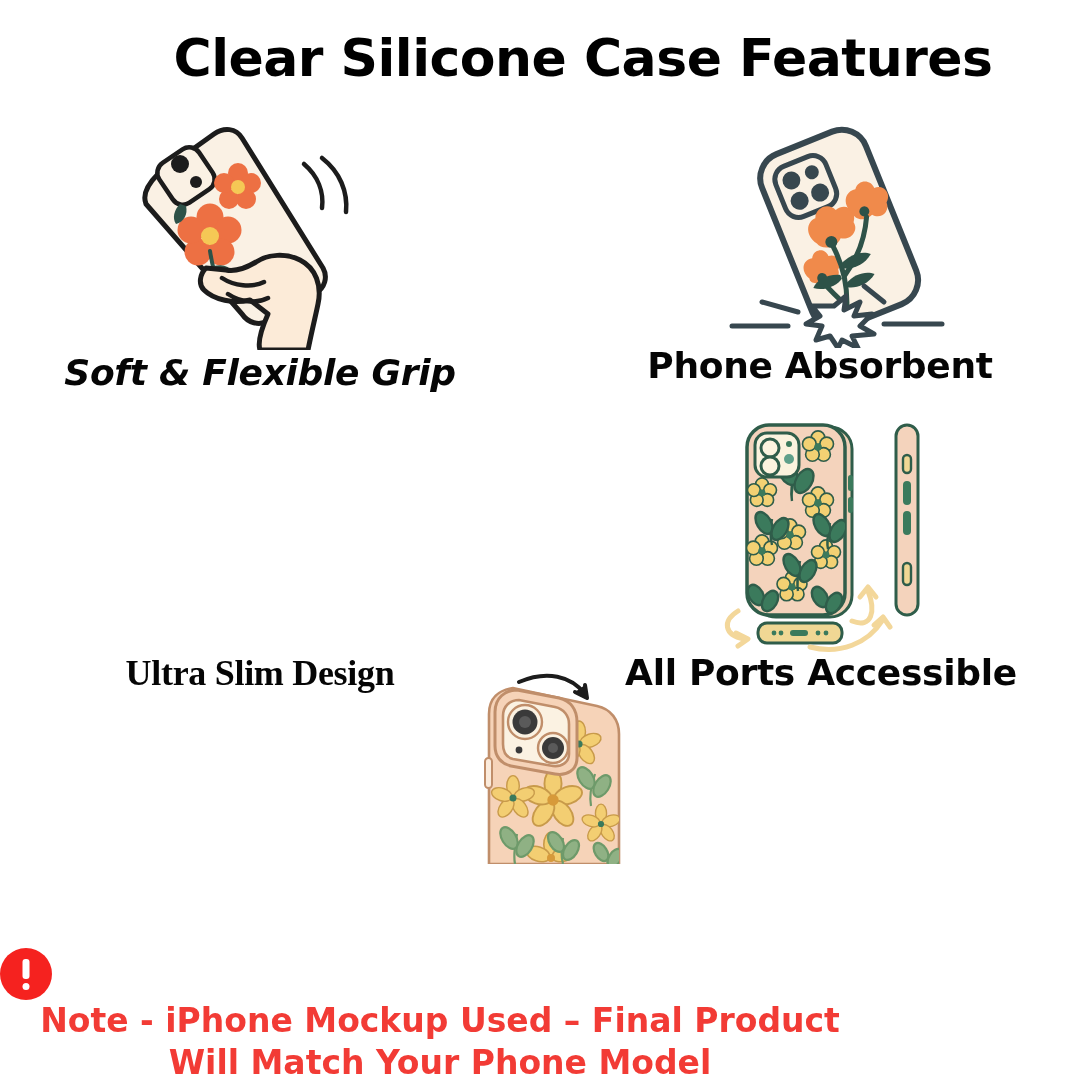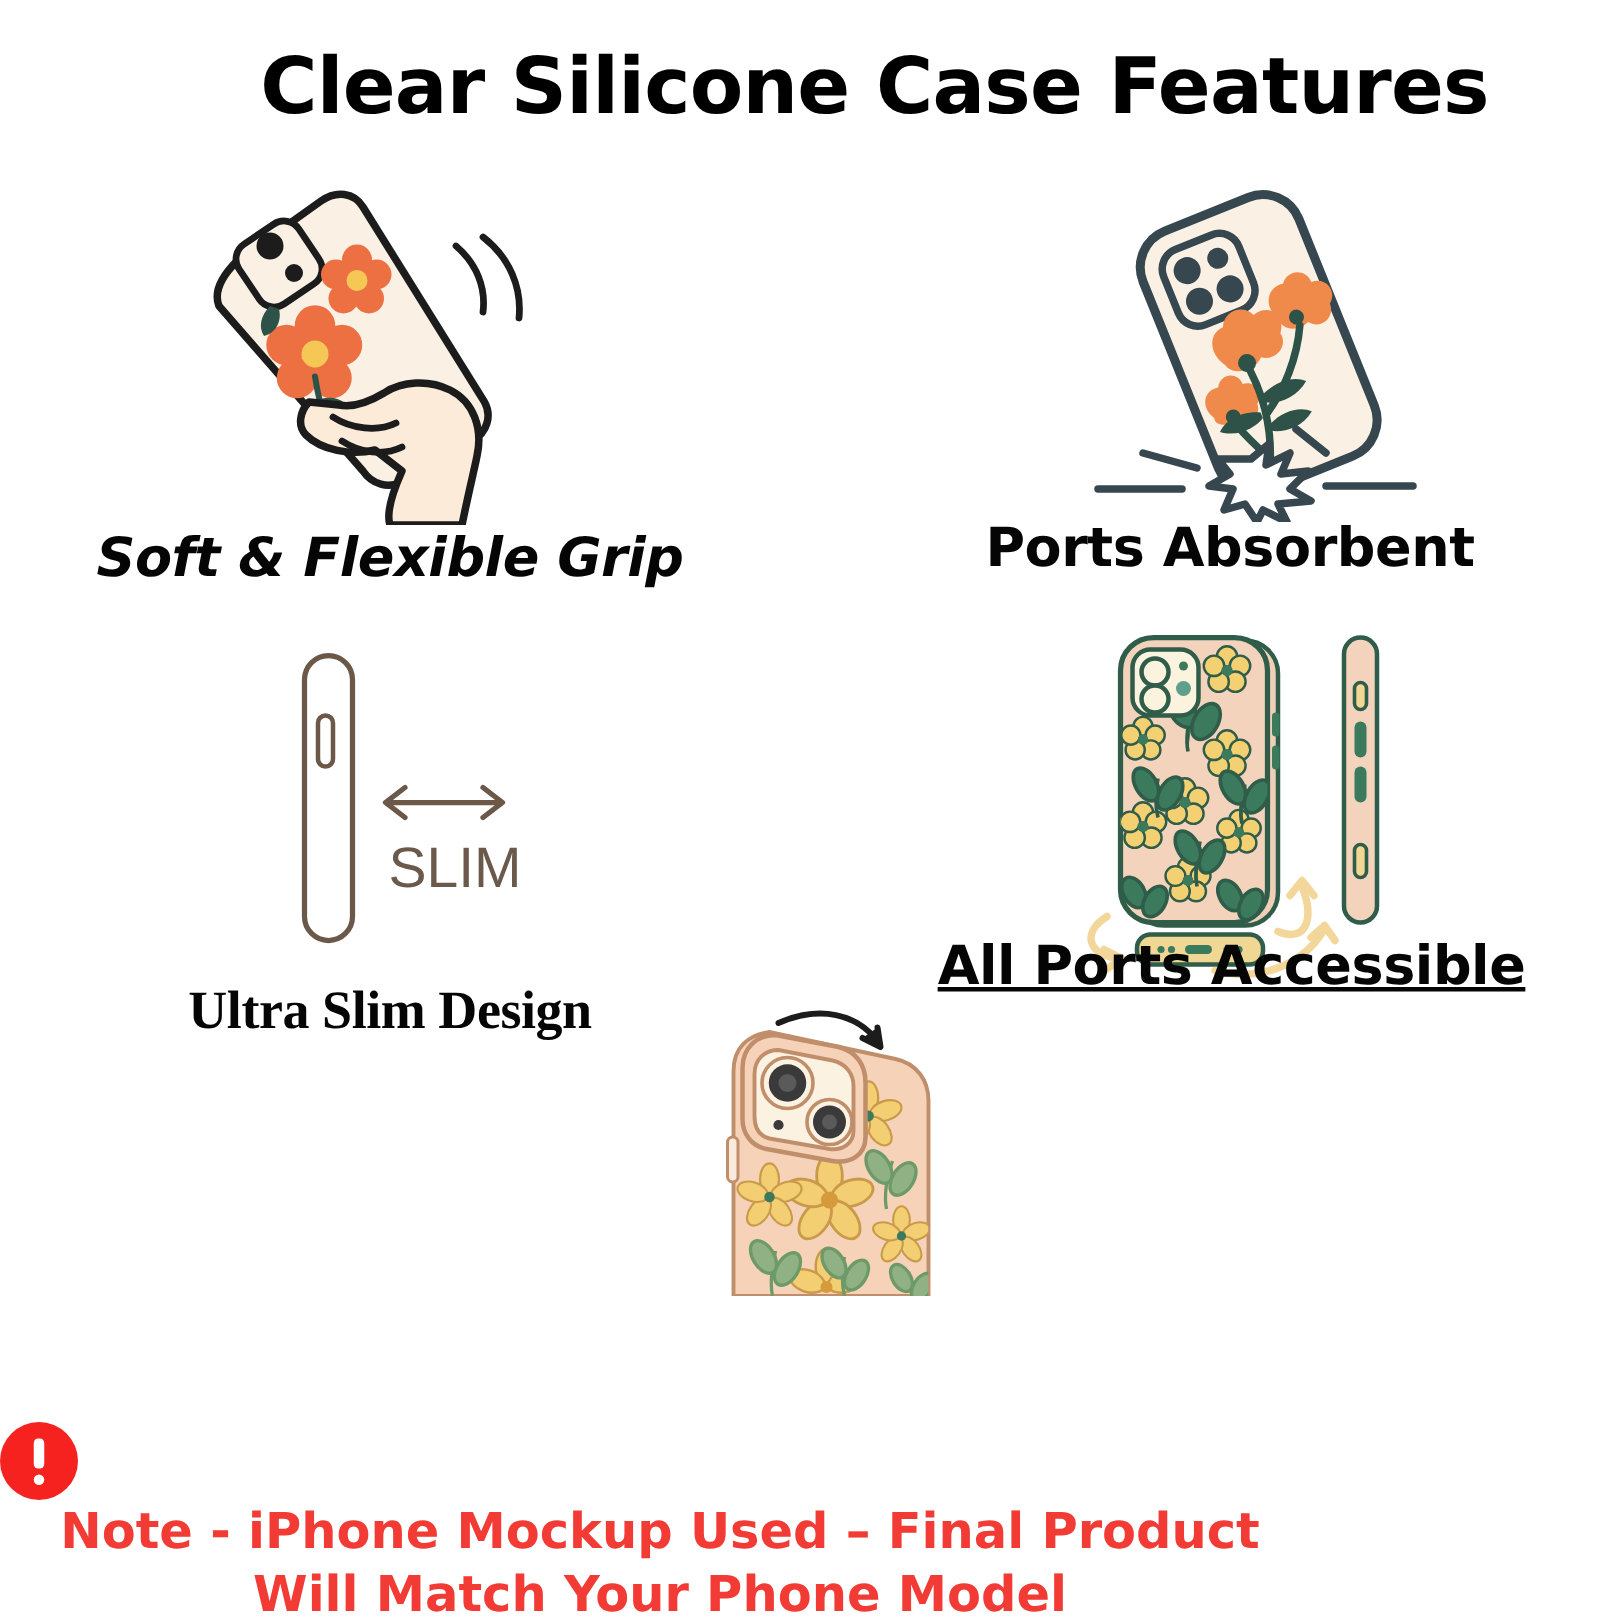--- a/index.html
+++ b/index.html
@@ -41,21 +41,21 @@
   #art-grip      { left:118px; top:118px; width:240px; height:232px; }
   #cap-grip      { left:0px;   top:352px; width:520px;font-style:italic; }
 
   #art-shock     { left:728px; top:120px; width:230px; height:228px; }
   #cap-shock     { left:565px; top:345px; width:510px; }
 
   #art-slim      { left:175px; top:425px; width:215px; height:215px; }
   #cap-slim      { left:0px;   top:652px; width:520px;font-family:Liberation Serif, serif; }
 
   #art-ports     { left:700px; top:415px; width:265px; height:240px; }
-  #cap-ports     { left:566px; top:624px; width:510px;text-decoration:underline; }
+  #cap-ports     { left:566px; top:652px; width:510px; }
 
   #art-camera    { left:455px; top:672px; width:215px; height:192px; }
   #cap-camera    { left:280px; top:868px; width:520px; }
 
   
   .note-wrap {
     position:absolute; left:0; top:944px; width:1080px;
     display:flex; align-items:flex-start; justify-content:center;flex-direction:column;
   }
   .note-badge {
@@ -163,33 +163,22 @@
         </g>
       </g>
 
       <path d="M106 186 L118 176 L116 190 L132 182 L126 196 L144 194 L132 206 L146 214 L124 216 L130 228 L114 220 L110 228 L102 216 L88 220 L94 206 L78 204 L92 196 L84 186 Z" fill="#ffffff" stroke="#37474F" stroke-width="5" stroke-linejoin="round"></path>
       <line x1="4" y1="206" x2="60" y2="206" stroke="#37474F" stroke-width="5" stroke-linecap="round"></line>
       <line x1="156" y1="204" x2="214" y2="204" stroke="#37474F" stroke-width="5" stroke-linecap="round"></line>
       <line x1="34" y1="182" x2="70" y2="192" stroke="#37474F" stroke-width="5" stroke-linecap="round"></line>
       <line x1="136" y1="166" x2="156" y2="182" stroke="#37474F" stroke-width="5" stroke-linecap="round"></line>
     </svg>
   </div>
-  <div class="feature-caption" id="cap-shock">Ports Absorbent</div>
-
-  <div class="art" id="art-slim">
-    <svg viewBox="0 0 215 215" width="215" height="215">
-      <rect x="28" y="12" width="32" height="190" rx="16" fill="#ffffff" stroke="#6B5848" stroke-width="3.5"></rect>
-      <rect x="37" y="52" width="10" height="34" rx="5" fill="#ffffff" stroke="#6B5848" stroke-width="3"></rect>
-
-      <line x1="84" y1="110" x2="158" y2="110" stroke="#6B5848" stroke-width="3.5" stroke-linecap="round"></line>
-      <polyline points="95,100 82,110 95,120" fill="none" stroke="#6B5848" stroke-width="3.5" stroke-linecap="round" stroke-linejoin="round"></polyline>
-      <polyline points="147,100 160,110 147,120" fill="none" stroke="#6B5848" stroke-width="3.5" stroke-linecap="round" stroke-linejoin="round"></polyline>
-      <text x="84" y="166" font-family="Liberation Sans, sans-serif" font-size="38" fill="#6B5A4C">SLIM</text>
-    </svg>
-  </div>
+  <div class="feature-caption" id="cap-shock">Phone Absorbent</div>
+
   <div class="feature-caption" id="cap-slim">Ultra Slim Design</div>
 
   <div class="art" id="art-ports">
     <svg viewBox="0 0 265 240" width="265" height="240">
       <defs>
         <clipPath id="caseClip">
           <rect x="47" y="10" width="98" height="190" rx="22"></rect>
         </clipPath>
       </defs>
 

